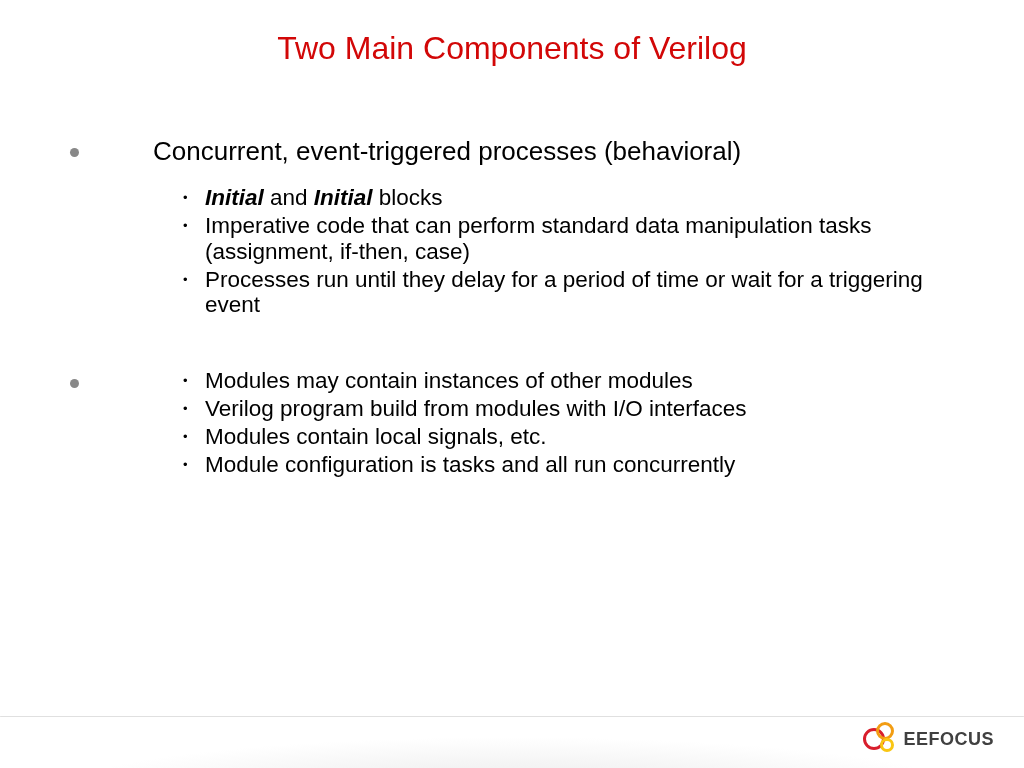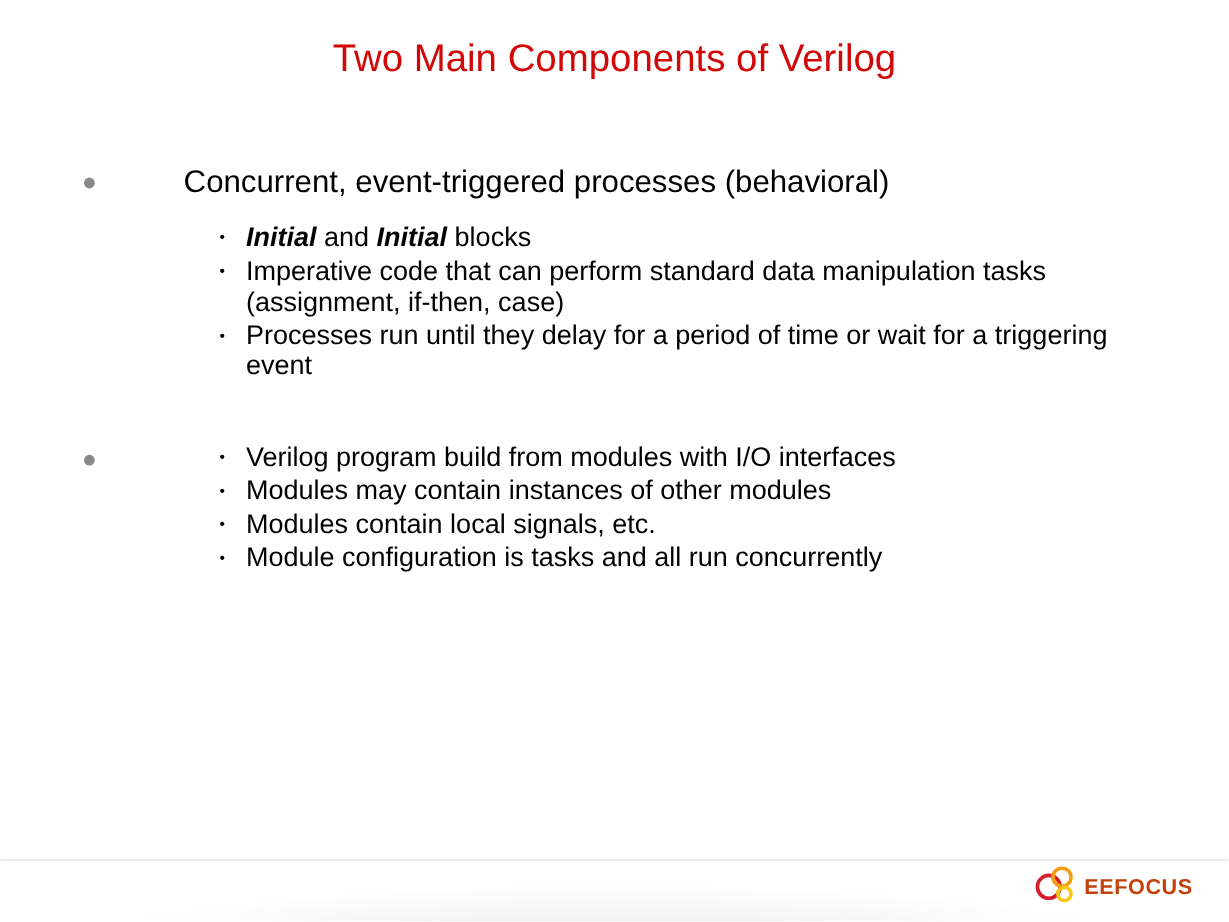--- a/index.html
+++ b/index.html
@@ -18,21 +18,21 @@
   .footer { position: absolute; left: 0; right: 0; bottom: 0; height: 70px; }
   .footer-glow { position: absolute; left: 0; right: 0; bottom: 0; height: 70px;
     background: radial-gradient(ellipse 65% 120% at 50% 140%, rgba(230,230,230,0.95) 0%, rgba(255,255,255,0) 70%); }
   .footer hr { position: absolute; left: 0; right: 0; top: 18px; border: none; height: 1px; background: rgba(0,0,0,0.12); }
   .logo { position: absolute; right: 30px; bottom: 12px; display: flex; align-items: center; gap: 6px; }
   .logo-mark { width: 34px; height: 34px; position: relative; }
   .logo-ring { position: absolute; border: 3px solid; border-radius: 50%; }
   .ring-r { width: 22px; height: 22px; border-color: #d81e2c; left: 0; top: 6px; }
   .ring-o { width: 18px; height: 18px; border-color: #f29d13; left: 13px; top: 0; }
   .ring-y { width: 14px; height: 14px; border-color: #f9c613; left: 17px; top: 16px; }
-  .logo-text { font-size: 18px; font-weight: 800; color: #c2410c; letter-spacing: 0.5px; font-family: Arial, sans-serif; }
+  .logo-text { font-size: 18px; font-weight: 800; color: #404040; letter-spacing: 0.5px; font-family: Arial, sans-serif; }
 </style>
 </head>
 <body>
 
 <div class="slide">
   <h1 class="title">Two Main Components of Verilog</h1>
 
   <div class="content">
 
     <div class="section">
@@ -44,22 +44,22 @@
           <li><span>Imperative code that can perform standard data manipulation tasks (assignment, if-then, case)</span></li>
           <li><span>Processes run until they delay for a period of time or wait for a triggering event</span></li>
         </ul>
       </div>
     </div>
 
     <div class="section">
       <div class="sq-bullet"></div>
       <div class="section-body">
         <ul class="sub-list">
+          <li><span>Modules may contain instances of other modules</span></li>
           <li><span>Verilog program build from modules with I/O interfaces</span></li>
-          <li><span>Modules may contain instances of other modules</span></li>
           <li><span>Modules contain local signals, etc.</span></li>
           <li><span>Module configuration is tasks and all run concurrently</span></li>
         </ul>
       </div>
     </div>
 
   </div>
 
   <div class="footer">
     <div class="footer-glow"></div>

